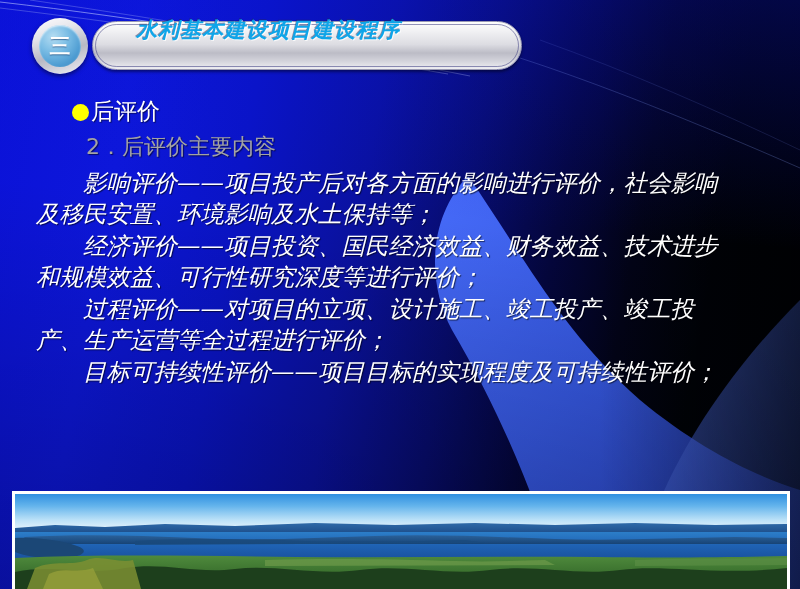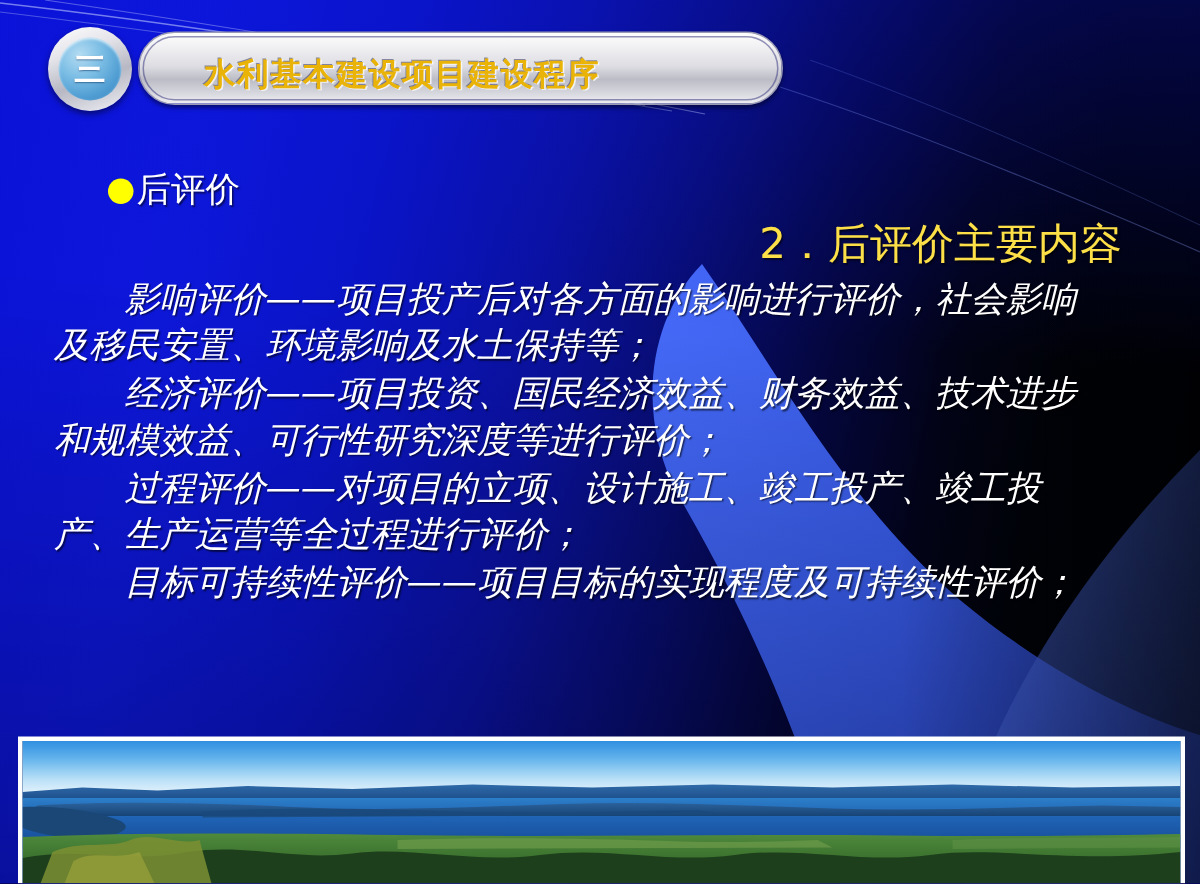--- a/index.html
+++ b/index.html
@@ -69,29 +69,30 @@
     content: "";
     position: absolute;
     inset: 2px;
     border-radius: 24px;
     border: 1px solid rgba(60,60,130,0.55);
     pointer-events: none;
   }
   .title-text {
     position: absolute;
     left: 106px;
-    top: 32px;
+    top: 12px;
     font-size: 21px;
     font-weight: bold;
-    color: #eab308;
+    color: #0ea5e9;
     letter-spacing: 1px;
     text-shadow: 1px 1px 0 rgba(255,255,255,0.75), -0.5px -0.5px 0 rgba(40,40,90,0.5);
     white-space: nowrap;
     line-height: 1;
     transform: translateY(-50%);
+    font-style: italic;
   }
   .title-icon {
     position: absolute;
     left: 2px;
     top: 0px;
     width: 56px;
     height: 56px;
     border-radius: 50%;
     background: linear-gradient(160deg,#ffffff 0%, #e4e4ea 30%, #b8b8c4 60%, #dcdce4 85%, #f6f6fa 100%);
     box-shadow: 0 2px 4px rgba(0,0,0,0.5);
@@ -116,21 +117,20 @@
     line-height: 1;
     text-shadow: 0 1px 1px rgba(20,60,110,0.6);
   }
 
   
   .content {
     position: absolute;
     left: 0;
     top: 96px;
     width: 748px;
-    margin-top: 16px;
   }
   .bullet-line {
     position: relative;
     margin: 0 0 6px 72px;
     font-size: 23px;
     color: #ffffff;
     line-height: 30px;
     white-space: nowrap;
     text-shadow: 1px 1px 1px rgba(0,0,0,0.55);
   }
@@ -138,26 +138,25 @@
     display: inline-block;
     width: 17px;
     height: 17px;
     border-radius: 50%;
     background: #ffff00;
     vertical-align: -2px;
     margin-right: 2px;
   }
   .subhead {
     margin: 0 0 6px 86px;
-    font-size: 28px;
-    color: #fde047;
+    font-size: 22px;
+    color: #a3a3a3;
     line-height: 30px;
     white-space: nowrap;
     text-shadow: 1px 1px 1px rgba(0,0,0,0.55);
-    text-align: right;
   }
   .para {
     margin: 0 30px 1px 36px;
     font-size: 23.5px;
     color: #ffffff;
     line-height: 31px;
     text-indent: 2em;
     text-shadow: 1px 1px 1px rgba(0,0,0,0.6);
     letter-spacing: 0px;
     font-style: italic;

